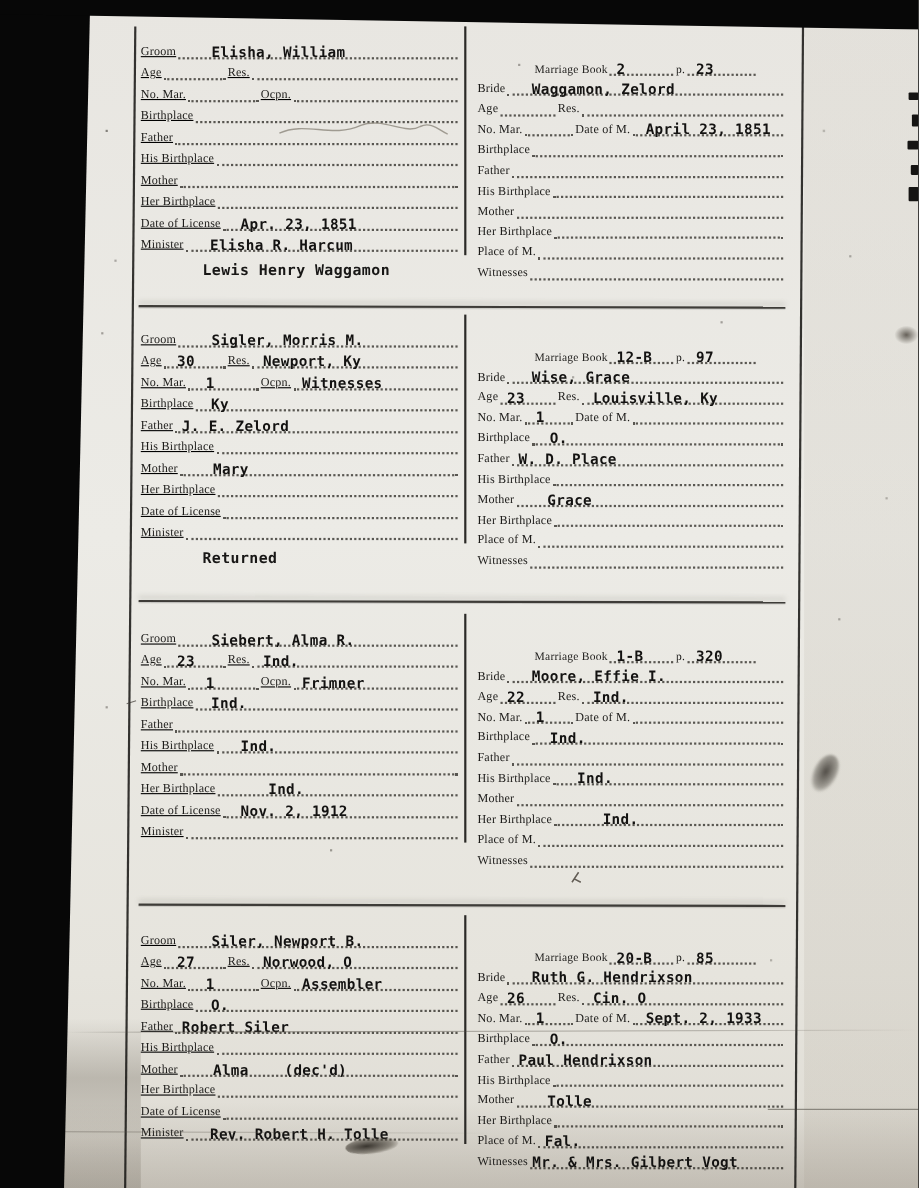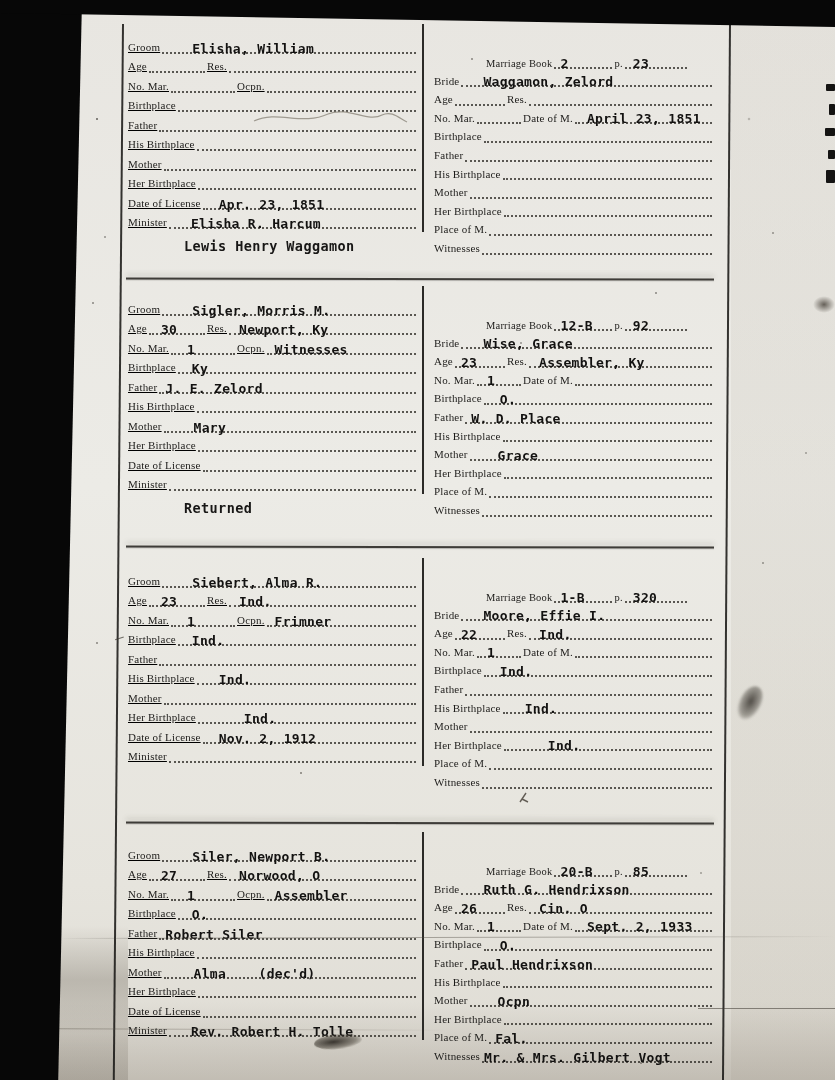--- a/index.html
+++ b/index.html
@@ -319,37 +319,37 @@
 
     <div class="bcol">
       <div class="row">
         <span class="ind"></span>
         <span class="lbl lbl-sm">Marriage Book</span>
         <span class="fill w58">
               <span class="val o6">12-B</span>
             </span>
         <span class="lbl lbl-sm">p.</span>
         <span class="fill w66">
-              <span class="val o8">92</span>
+              <span class="val o8">97</span>
             </span>
       </div>
       <div class="row">
         <span class="lbl">Bride</span>
         <span class="fill">
               <span class="val o22">Wise, Grace</span>
             </span>
       </div>
       <div class="row">
         <span class="lbl">Age</span>
         <span class="fill w52">
               <span class="val o6">23</span>
             </span>
         <span class="lbl">Res.</span>
         <span class="fill">
-              <span class="val o10">Assembler, Ky</span>
+              <span class="val o10">Louisville, Ky</span>
             </span>
       </div>
       <div class="row">
         <span class="lbl">No. Mar.</span>
         <span class="fill w40">
               <span class="val o10">1</span>
             </span>
         <span class="lbl">Date of M.</span>
         <span class="fill">
               <span class="val o12"></span>
@@ -685,21 +685,21 @@
       </div>
       <div class="row">
         <span class="lbl">His Birthplace</span>
         <span class="fill">
               <span class="val o22"></span>
             </span>
       </div>
       <div class="row">
         <span class="lbl">Mother</span>
         <span class="fill">
-              <span class="val o28">Ocpn</span>
+              <span class="val o28">Tolle</span>
             </span>
       </div>
       <div class="row">
         <span class="lbl">Her Birthplace</span>
         <span class="fill">
               <span class="val o44"></span>
             </span>
       </div>
       <div class="row">
         <span class="lbl">Place of M.</span>

